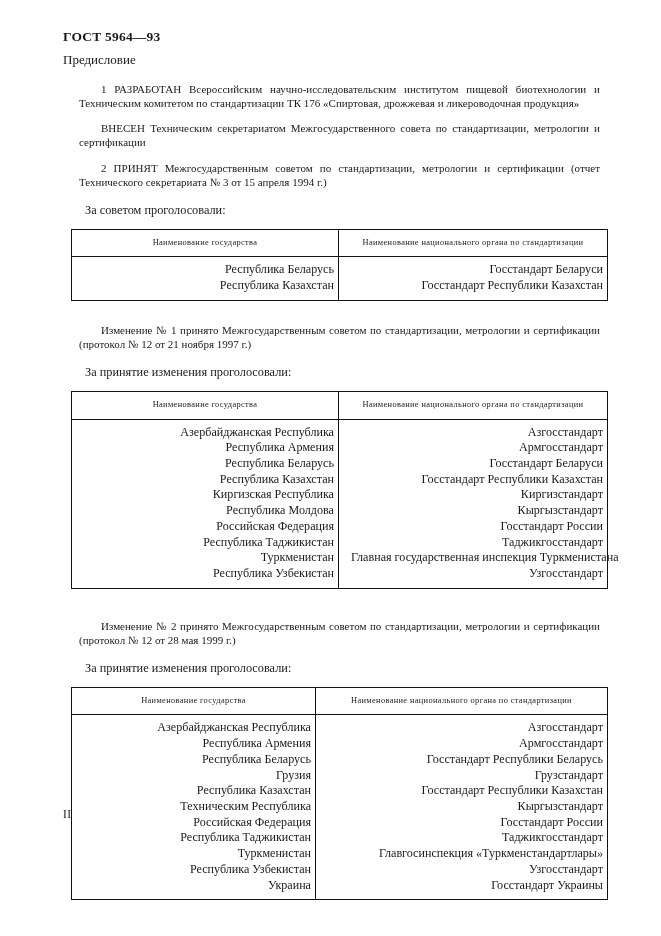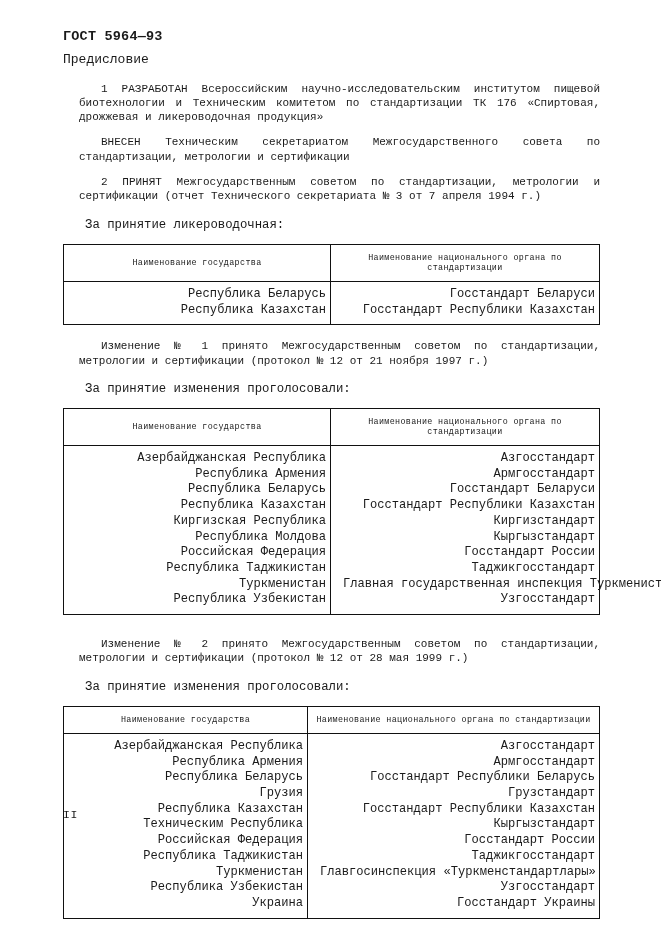--- a/index.html
+++ b/index.html
@@ -14,21 +14,20 @@
     color: #1a1a1a;
     position: relative;
     overflow: hidden;
   }
   .page {
     position: absolute;
     left: 0;
     top: 0;
     width: 604px;
     height: 936px;
-    font-family: Liberation Mono, monospace;
   }
 
   
   .running-head {
     position: absolute;
     left: 63px;
     top: 29px;
     font-size: 13.5px;
     font-weight: bold;
     letter-spacing: 0.2px;
@@ -63,21 +62,21 @@
     margin: 14px 0 10px 0;
     font-size: 12.3px;
     line-height: 1.3;
     text-indent: 22px;
   }
 
   
   table.gost {
     border-collapse: collapse;
     width: 537px;
-    margin: 0;
+    margin: 8px;
     table-layout: fixed;
   }
   table.gost,
   table.gost th,
   table.gost td {
     border: 1px solid #111;
   }
   table.gost th {
     font-weight: normal;
     font-size: 8.4px;
@@ -123,23 +122,23 @@
   <div class="running-head">ГОСТ 5964—93</div>
 
   <div class="content">
 
     <div class="doc-title">Предисловие</div>
 
     <p class="para">1  РАЗРАБОТАН Всероссийским научно-исследовательским институтом пищевой биотехнологии и Техническим комитетом по стандартизации ТК 176 «Спиртовая, дрожжевая и ликероводочная продукция»</p>
 
     <p class="para">ВНЕСЕН Техническим секретариатом Межгосударственного совета по стандартизации, метрологии и сертификации</p>
 
-    <p class="para">2  ПРИНЯТ Межгосударственным советом по стандартизации, метрологии и сертификации (отчет Технического секретариата № 3 от 7 апреля 1994 г.)</p>
-
-    <p class="subhead">За принятие ликероводочная:</p>
+    <p class="para">2  ПРИНЯТ Межгосударственным советом по стандартизации, метрологии и сертификации (отчет Технического секретариата № 3 от 15 апреля 1994 г.)</p>
+
+    <p class="subhead">За советом проголосовали:</p>
 
     <div class="tbl-wrap">
       <table class="gost t1">
         <colgroup>
             <col class="c1">
             <col class="c2">
           </colgroup>
         <thead>
           <tr>
             <th>Наименование государства</th>

